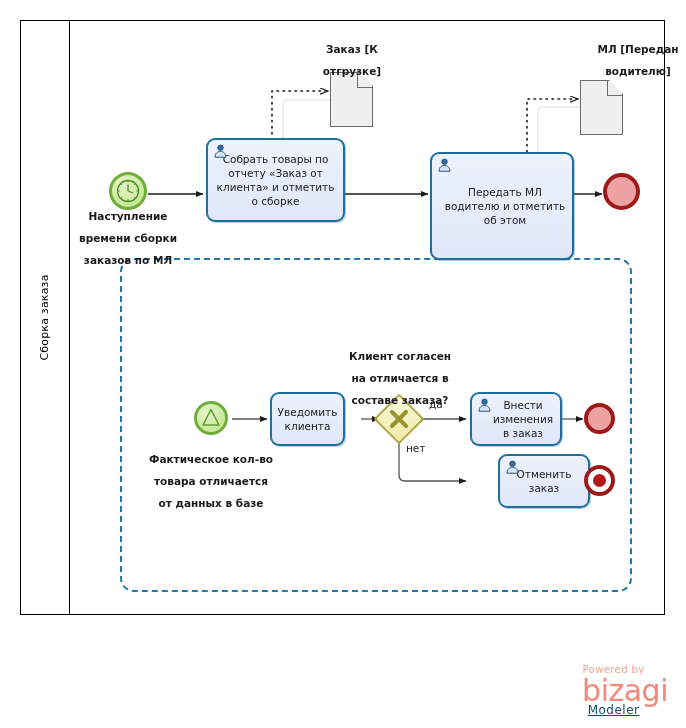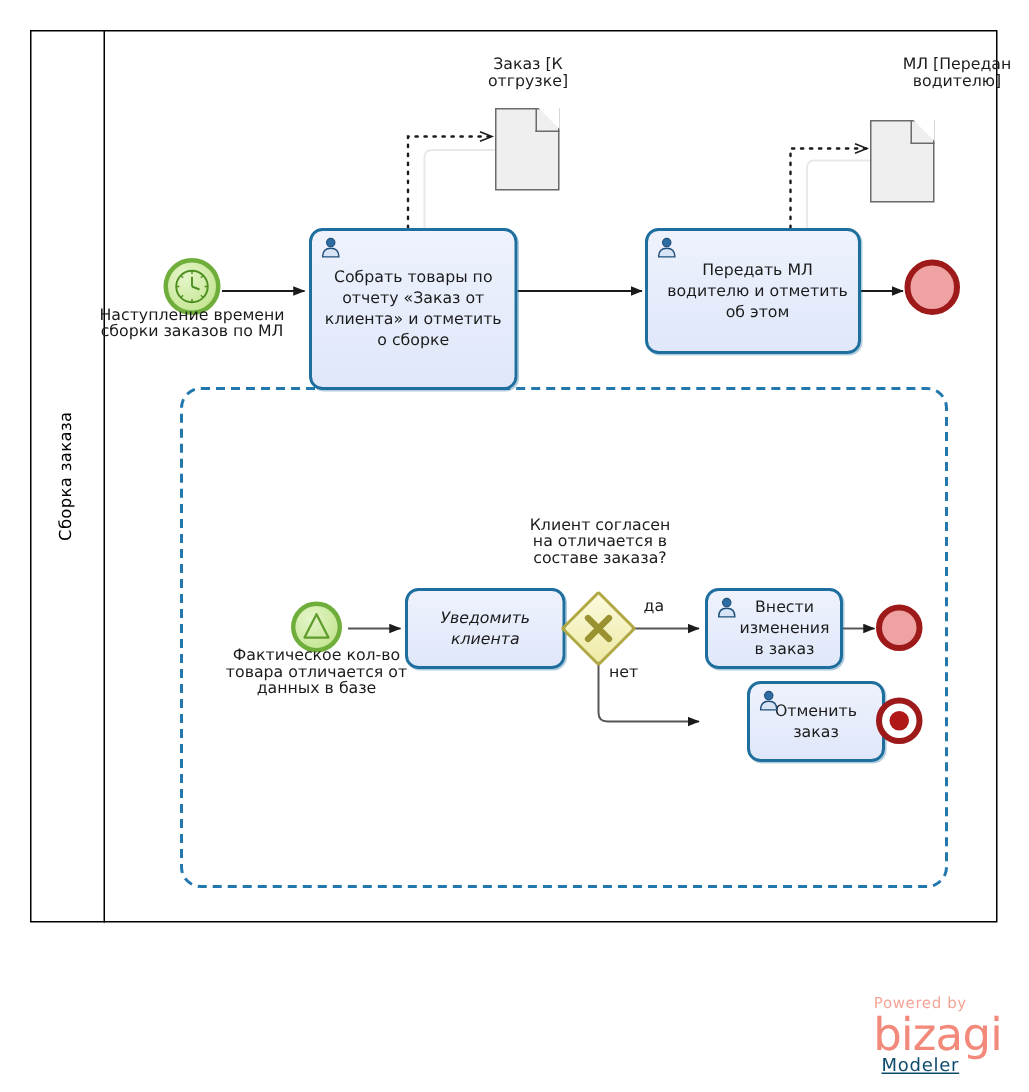--- a/index.html
+++ b/index.html
@@ -154,23 +154,24 @@
     box-sizing: border-box;
     border: 2.5px dashed #2277ac;
     border-radius: 14px;
     background: transparent;
   }
 
   
   .free-label {
     position: absolute;
     font-size: 10.5px;
-    line-height: 11px;
+    line-height: 22px;
     color: #1b1b1b;
     text-align: center;
+    font-weight: bold;
   }
   .flow-label {
     position: absolute;
     font-size: 10.5px;
     color: #1b1b1b;
   }
 
   
   #connectors {
     position: absolute;
@@ -268,29 +269,29 @@
       <line x1="6.5" y1="17" x2="8.6" y2="17" stroke="#4f8f22" stroke-width="1"></line>
       <line x1="25.4" y1="17" x2="27.5" y2="17" stroke="#4f8f22" stroke-width="1"></line>
       <line x1="9.6" y1="9.6" x2="11.1" y2="11.1" stroke="#4f8f22" stroke-width="0.9"></line>
       <line x1="22.9" y1="22.9" x2="24.4" y2="24.4" stroke="#4f8f22" stroke-width="0.9"></line>
       <line x1="24.4" y1="9.6" x2="22.9" y2="11.1" stroke="#4f8f22" stroke-width="0.9"></line>
       <line x1="11.1" y1="22.9" x2="9.6" y2="24.4" stroke="#4f8f22" stroke-width="0.9"></line>
     </svg>
   </div>
   <div class="free-label" style="left:66px; top:205px; width:124px;">Наступление времени сборки заказов по МЛ</div>
 
-  <div class="node task" style="left:206px; top:152px; width:139px; height:108px;text-align:center;">
+  <div class="node task" style="left:206px; top:138px; width:139px; height:84px;text-align:center;">
     <svg class="task-icon" viewBox="0 0 16 15">
       <circle cx="8" cy="4" r="3" fill="#2e6da4" stroke="#1f4e79" stroke-width="0.8"></circle>
       <path d="M2.2,14.2 C2.2,9.6 5,8 8,8 C11,8 13.8,9.6 13.8,14.2 z" fill="#d6e4f5" stroke="#1f4e79" stroke-width="1"></path>
     </svg>
     <span class="task-label">Собрать товары по отчету «Заказ от клиента» и отметить о сборке</span>
   </div>
 
-  <div class="node task" style="left:430px; top:152px; width:144px; height:84px;padding-left:11px;">
+  <div class="node task" style="left:430px; top:152px; width:144px; height:108px;padding-left:11px;">
     <svg class="task-icon" viewBox="0 0 16 15">
       <circle cx="8" cy="4" r="3" fill="#2e6da4" stroke="#1f4e79" stroke-width="0.8"></circle>
       <path d="M2.2,14.2 C2.2,9.6 5,8 8,8 C11,8 13.8,9.6 13.8,14.2 z" fill="#d6e4f5" stroke="#1f4e79" stroke-width="1"></path>
     </svg>
     <span class="task-label">Передать МЛ водителю и отметить об этом</span>
   </div>
 
   <div class="node event end-event-plain" style="left:603px; top:173px; width:37px; height:37px;"></div>
 
   <div class="doc" style="left:330px; top:72px; width:43px; height:55px;">
@@ -303,23 +304,23 @@
     <div class="doc-fold"></div>
     <div class="doc-fold-line"></div>
   </div>
   <div class="free-label" style="left:588px; top:38px; width:100px;">МЛ [Передан водителю]</div>
 
   <div class="node event start-event" style="left:194px; top:401px; width:34px; height:34px;">
     <svg width="30" height="30" viewBox="0 0 30 30" style="position:absolute;left:-1px;top:-1px;">
       <path d="M15,6.5 L23,22 L7,22 z" fill="none" stroke="#5f9c2c" stroke-width="1.5" stroke-linejoin="round"></path>
     </svg>
   </div>
-  <div class="free-label" style="left:146px; top:432px; width:130px;">Фактическое кол-во товара отличается от данных в базе</div>
-
-  <div class="node task" style="left:270px; top:392px; width:107px; height:54px;font-style:italic;">
+  <div class="free-label" style="left:146px; top:448px; width:130px;">Фактическое кол-во товара отличается от данных в базе</div>
+
+  <div class="node task" style="left:270px; top:392px; width:75px; height:54px;">
     <span class="task-label">Уведомить клиента</span>
   </div>
 
   <div class="gateway-wrap" style="left:381px; top:401px; width:36px; height:36px;">
     <div class="gateway" style="width:100%; height:100%;"></div>
     <svg class="gateway-x" viewBox="0 0 36 36">
       <path d="M11,11 L25,25 M25,11 L11,25" stroke="#9a9231" stroke-width="4.2" stroke-linecap="round"></path>
     </svg>
   </div>
   <div class="free-label" style="left:346px; top:345px; width:108px;">Клиент согласен на отличается в составе заказа?</div>

